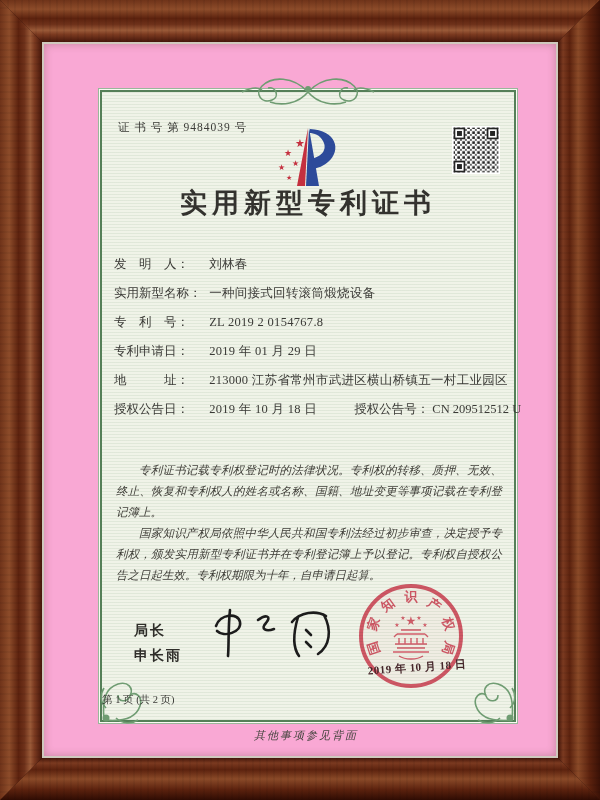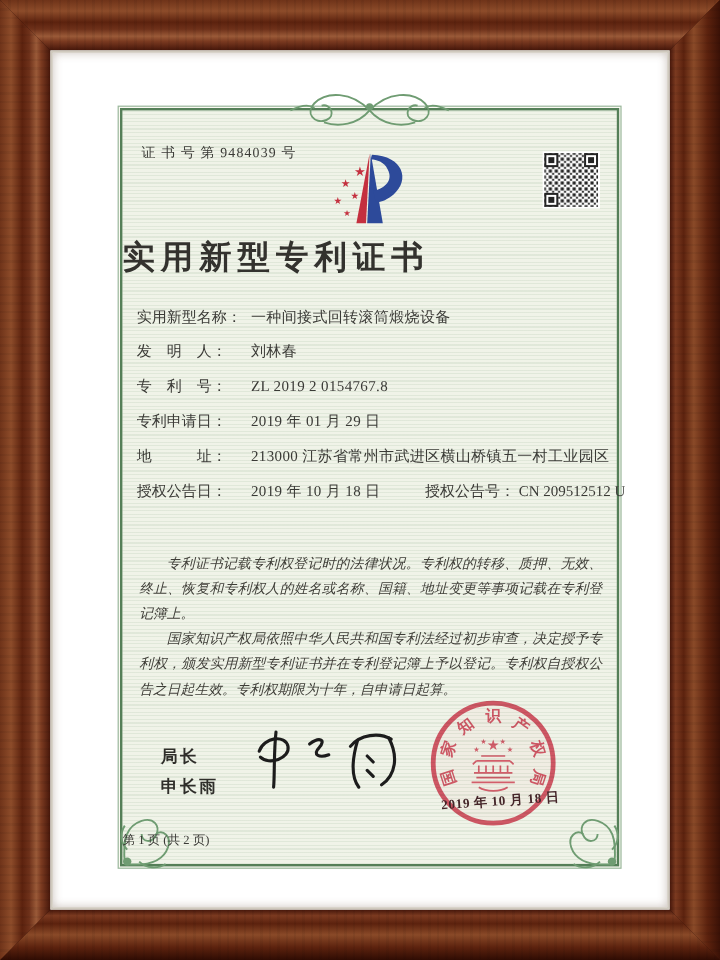--- a/index.html
+++ b/index.html
@@ -25,21 +25,21 @@
   .wood-right{top:0;right:0;bottom:0;width:42px;
     background:linear-gradient(to left,#3a1106,#5c220e 25%,#8a4a28 52%,#5c220e 72%,#7b3a20 88%,#45160a 100%);
     clip-path:polygon(0 42px,100% 0,100% 100%,0 calc(100% - 42px));}
   .wood-top .wood-grain,.wood-bottom .wood-grain{
     background:repeating-linear-gradient(90deg,rgba(0,0,0,.10) 0 2px,transparent 2px 7px);}
   .wood-left .wood-grain,.wood-right .wood-grain{
     background:repeating-linear-gradient(0deg,rgba(0,0,0,.10) 0 2px,transparent 2px 7px);}
 
   
   .paper{
-    position:absolute;inset:42px;background:#ffffff;
+    position:absolute;inset:42px;background:#f9a8d4;
     border:2px solid #cfc9bd;
     box-shadow:inset 0 0 8px rgba(80,50,30,.30);
   }
   
   .green-box{
     position:absolute;left:56px;top:46px;width:412px;height:628px;
     border:2px solid #557f58;
     box-shadow:0 0 0 1px #fbfaf3,0 0 0 2px #9ab79b;
     background:
       repeating-linear-gradient(0deg,rgba(110,150,110,.12) 0 1px,transparent 1px 3px),
@@ -48,21 +48,21 @@
   .flourish{position:absolute;pointer-events:none;}
   .flourish-top{left:50%;top:-19px;transform:translateX(-50%);}
   .flourish-bl{left:-10px;bottom:-10px;}
   .flourish-br{right:-10px;bottom:-10px;transform:scaleX(-1);}
 
   
   .cert-no{position:absolute;left:16px;top:28px;font-size:11.5px;color:#3a3a36;letter-spacing:1px;}
   .logo{position:absolute;left:170px;top:32px;width:76px;height:70px;}
   .qr{position:absolute;right:14px;top:34px;width:48px;height:48px;}
   .title{
-    position:absolute;left:0;right:0;top:104px;
+    position:absolute;left:0;right:0;top:93px;text-align:center;
     font-size:27px;font-weight:bold;letter-spacing:5px;color:#33322e;
   }
 
   
   .fields{position:absolute;left:12px;top:158px;width:392px;font-size:12.5px;color:#3a3a36;}
   .field-row{height:29px;line-height:29px;white-space:nowrap;}
   .field-label{display:inline-block;width:92px;}
   .field-value{letter-spacing:.3px;}
   .grant-row{height:29px;line-height:29px;white-space:nowrap;}
   .grant-no{margin-left:34px;}
@@ -191,26 +191,26 @@
         <rect x="1" y="21" width="7" height="7" fill="#242424"></rect>
           <rect x="2" y="22" width="5" height="5" fill="#fff"></rect>
           <rect x="3" y="23" width="3" height="3" fill="#242424"></rect>
       </g>
     </svg>
 
     <div class="title">实用新型专利证书</div>
 
     <div class="fields">
       <div class="field-row">
+        <span class="field-label">发　明　人：</span>
+        <span class="field-value">刘林春</span>
+      </div>
+      <div class="field-row">
         <span class="field-label">实用新型名称：</span>
         <span class="field-value">一种间接式回转滚筒煅烧设备</span>
-      </div>
-      <div class="field-row">
-        <span class="field-label">发　明　人：</span>
-        <span class="field-value">刘林春</span>
       </div>
       <div class="field-row">
         <span class="field-label">专　利　号：</span>
         <span class="field-value">ZL 2019 2 0154767.8</span>
       </div>
       <div class="field-row">
         <span class="field-label">专利申请日：</span>
         <span class="field-value">2019 年 01 月 29 日</span>
       </div>
       <div class="field-row">
@@ -272,13 +272,14 @@
             <path d="M18,48 C24,52 36,52 42,48"></path>
           </g>
         </g>
       </svg>
     </div>
     <div class="seal-date">2019 年 10 月 18 日</div>
 
     <div class="page-info">第 1 页 (共 2 页)</div>
   </div>
 
+  <div class="back-note">其他事项参见背面</div>
 </div>
 
 </body></html>

